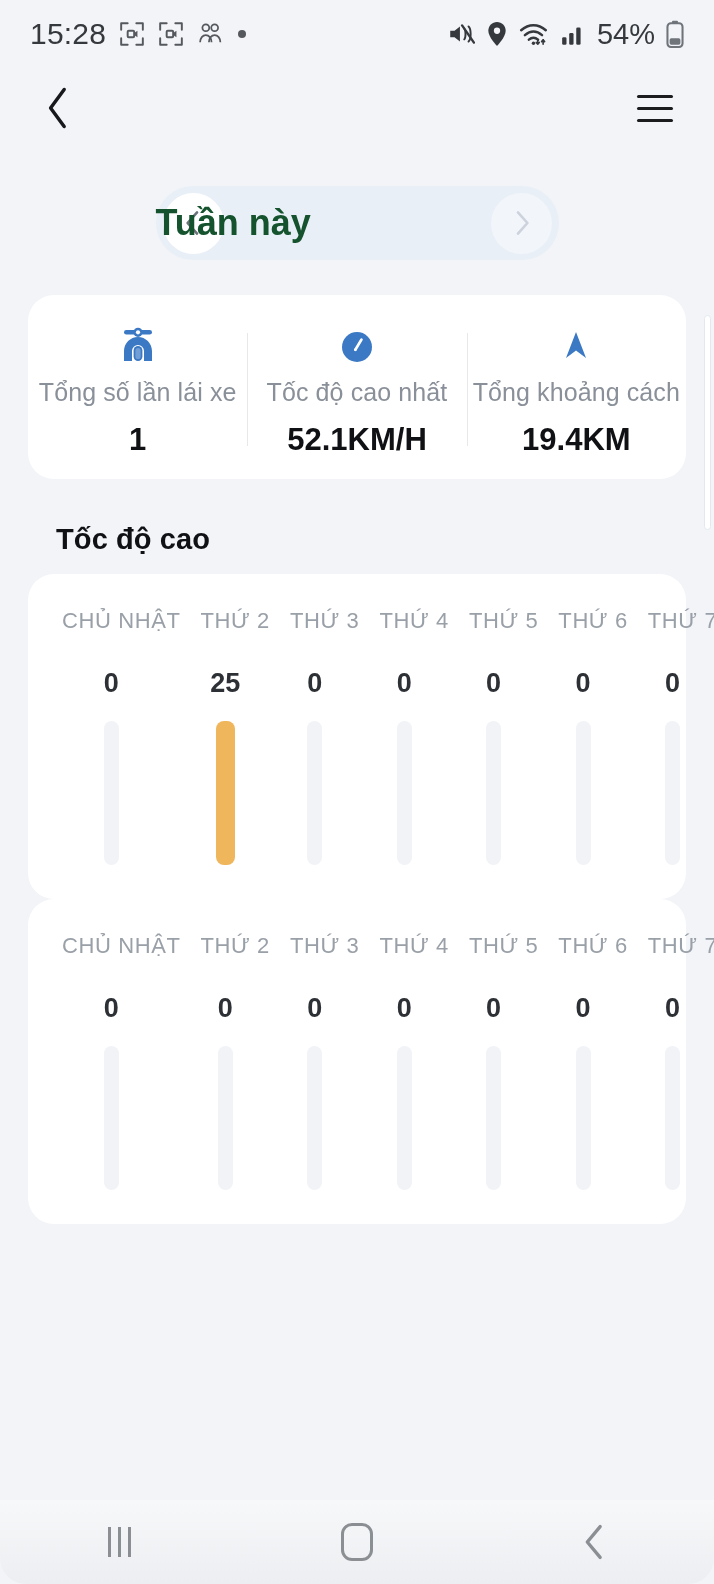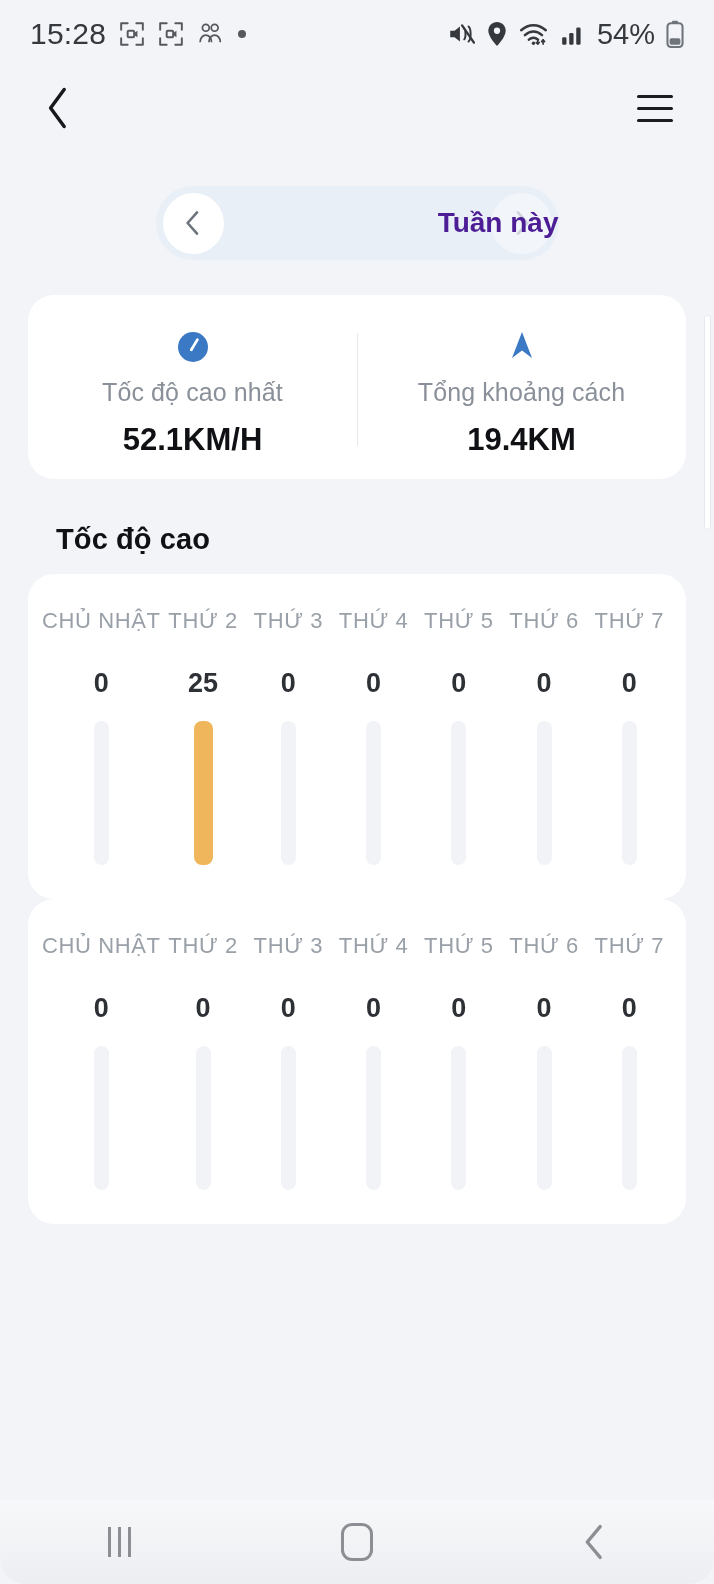--- a/index.html
+++ b/index.html
@@ -54,22 +54,22 @@
     width:403px; height:74px; background:#e9eff7; border-radius:37px;
     display:flex; align-items:center; padding:0 7px; position:relative;
   }
   .week-btn {
     width:61px; height:61px; border-radius:50%;
     display:flex; align-items:center; justify-content:center;
   }
   .week-btn.prev { background:#ffffff; }
   .week-btn.next { background:#f2f5fa; }
   .week-label {
-    position:absolute; left:0; right:0; text-align:right;
-    font-size:28px; font-weight:bold; color:#4c1d95;
+    position:absolute; left:0; right:0; text-align:left;
+    font-size:36px; font-weight:bold; color:#14532d;
   }
 
   
   .card {
     background:#ffffff; border-radius:26px; margin:0 28px;
   }
   .stats-card { margin-top:35px; height:184px; display:flex; align-items:center; }
   .stat { flex:1; display:flex; flex-direction:column; align-items:center; position:relative; }
   .stat + .stat::before {
     content:""; position:absolute; left:0; top:16px; bottom:12px;
@@ -80,21 +80,21 @@
   .stat-value { font-size:31px; font-weight:bold; color:#101114; margin-top:15px; white-space:nowrap; }
 
   
   .section-title {
     font-size:29px; font-weight:bold; color:#101114;
     margin:44px 0 18px 56px; letter-spacing:0.1px;
   }
   .chart-card { padding:34px 14px 34px; }
   .chart-grid { display:flex; }
   .col { flex:1; display:flex; flex-direction:column; align-items:center; }
-  .col-day { font-size:22px; color:#9aa0a8; letter-spacing:0.6px; white-space:nowrap; }
+  .col-day { font-size:22px; color:#9aa0a8; letter-spacing:0.6px; white-space:nowrap;margin-left:20px; }
   .col-val { font-size:27px; font-weight:bold; color:#2d3035; margin-top:34px; }
   .track {
     width:15px; height:144px; background:#f1f3f7; border-radius:8px; margin-top:22px;
   }
   .track.filled { width:19px; background:#f0b65c; }
 
   
   .scrollbar {
     position:absolute; right:3px; top:315px; width:7px; height:215px;
     background:#ffffff; border:1px solid #e4e8ee; border-radius:5px;
@@ -219,20 +219,34 @@
         <svg width="17" height="26" viewBox="0 0 14 22">
           <path d="M4 2l8 9-8 9" stroke="#ccd3dd" stroke-width="2.2" fill="none" stroke-linecap="round" stroke-linejoin="round"></path>
         </svg>
       </div>
     </div>
   </div>
 
   <div class="card stats-card">
     <div class="stat">
       <div class="stat-icon">
+        <svg width="44" height="42" viewBox="0 0 44 42">
+          <rect x="8" y="7" width="28" height="4.6" rx="2.3" fill="#3b79c4"></rect>
+          <circle cx="22" cy="9.3" r="4.6" fill="#3b79c4"></circle>
+          <circle cx="22" cy="9.3" r="2.1" fill="#ffffff"></circle>
+          <path d="M8 38V28c0-7.7 6.3-14 14-14s14 6.3 14 14v10h-8V28a6 6 0 0 0-12 0v10z" fill="#3b79c4"></path>
+          <rect x="17.6" y="23" width="8.8" height="15" rx="4.4" fill="#3b79c4"></rect>
+          <rect x="19.4" y="25" width="5.2" height="11" rx="2.6" fill="#ffffff" opacity="0.28"></rect>
+        </svg>
+      </div>
+      <div class="stat-label">Tổng số lần lái xe</div>
+      <div class="stat-value">1</div>
+    </div>
+    <div class="stat">
+      <div class="stat-icon">
         <svg width="42" height="42" viewBox="0 0 42 42">
           <circle cx="21" cy="24" r="15" fill="#3b79c4"></circle>
           <path d="M25.5 16.5L19.5 26.5" stroke="#ffffff" stroke-width="2.6" stroke-linecap="round"></path>
           <circle cx="19.3" cy="26.8" r="1.4" fill="#ffffff"></circle>
         </svg>
       </div>
       <div class="stat-label">Tốc độ cao nhất</div>
       <div class="stat-value">52.1KM/H</div>
     </div>
     <div class="stat">

